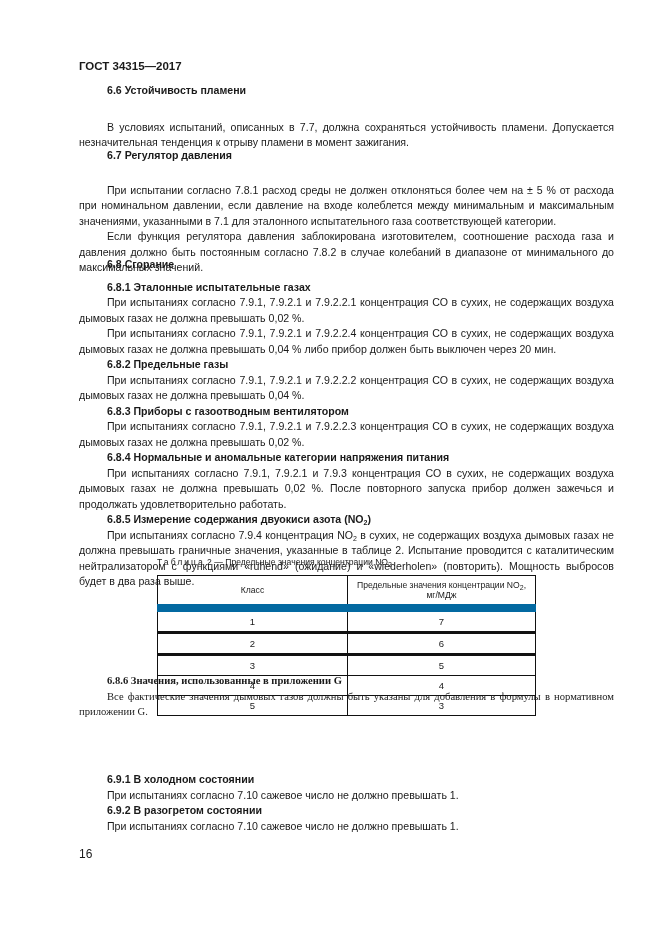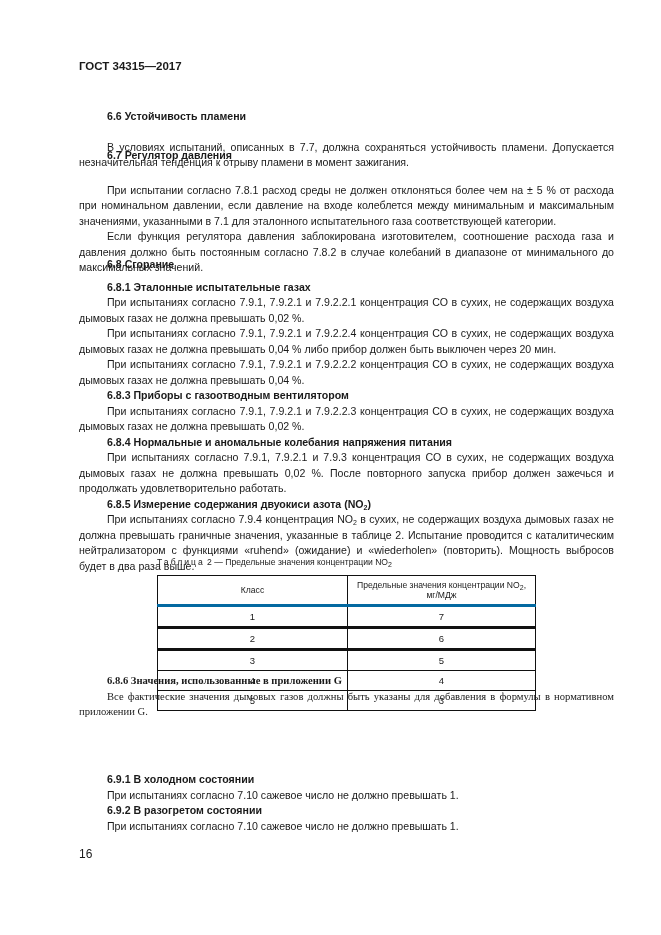--- a/index.html
+++ b/index.html
@@ -11,56 +11,57 @@
   .h { font-weight: bold; text-indent: 28px; }
   .p { text-indent: 28px; }
   .p-last { text-align-last: left; }
   sub { font-size: 7px; vertical-align: -2px; line-height: 0; }
   .caption { position: absolute; left: 157px; top: 557px; font-size: 8.6px; }
   .caption .spaced { letter-spacing: 2px; }
   table.tbl { position: absolute; left: 157px; top: 575px; width: 379px; border-collapse: collapse; font-size: 8.6px; }
   table.tbl td, table.tbl th { border: 1px solid #111; text-align: center; padding: 0; font-weight: normal; }
   table.tbl th { height: 28px; line-height: 10px; }
   table.tbl td { height: 19px; font-size: 9.5px; }
-  table.tbl thead tr th { border-bottom: 3px solid #0369a1; margin-top: 8px; }
+  table.tbl thead tr th { border-bottom: 8px solid #0369a1; margin-top: 8px; }
   table.tbl tbody tr.thick td { border-bottom: 3px solid #111; }
   .col1 { width: 189px; }
   .pagenum { position: absolute; left: 79px; top: 847px; font-size: 12px; }
 </style>
 </head>
 <body>
 
 <div class="page">
 
   <div class="header">ГОСТ 34315—2017</div>
 
-  <div class="blk" style="top:109px;">
+  <div class="blk" style="top:83px;">
     <div class="h">6.6 Устойчивость пламени</div>
-    <div class="p p-last" style="margin-top:15px;">В условиях испытаний, описанных в 7.7, должна сохраняться устойчивость пламени. Допускается незначительная тенденция к отрыву пламени в момент зажигания.</div>
+    <div class="p p-last" style="margin-top:21px;">В условиях испытаний, описанных в 7.7, должна сохраняться устойчивость пламени. Допускается незначительная тенденция к отрыву пламени в момент зажигания.</div>
   </div>
 
   <div class="blk" style="top:148px;">
     <div class="h">6.7 Регулятор давления</div>
     <div class="p p-last" style="margin-top:19px;">При испытании согласно 7.8.1 расход среды не должен отклоняться более чем на ± 5 % от расхода при номинальном давлении, если давление на входе колеблется между минимальным и максимальным значениями, указанными в 7.1 для эталонного испытательного газа соответствующей категории.</div>
     <div class="p p-last">Если функция регулятора давления заблокирована изготовителем, соотношение расхода газа и давления должно быть постоянным согласно 7.8.2 в случае колебаний в диапазоне от минимального до максимальных значений.</div>
   </div>
 
   <div class="blk" style="top:257px;">
     <div class="h">6.8 Сгорание</div>
 
     <div class="h" style="margin-top:7px;">6.8.1 Эталонные испытательные газах</div>
     <div class="p p-last">При испытаниях согласно 7.9.1, 7.9.2.1 и 7.9.2.2.1 концентрация СО в сухих, не содержащих воздуха дымовых газах не должна превышать 0,02 %.</div>
     <div class="p p-last">При испытаниях согласно 7.9.1, 7.9.2.1 и 7.9.2.2.4 концентрация СО в сухих, не содержащих воздуха дымовых газах не должна превышать 0,04 % либо прибор должен быть выключен через 20 мин.</div>
 
+    <div class="h">6.8.2 Предельные газы</div>
     <div class="p p-last">При испытаниях согласно 7.9.1, 7.9.2.1 и 7.9.2.2.2 концентрация СО в сухих, не содержащих воздуха дымовых газах не должна превышать 0,04 %.</div>
 
     <div class="h">6.8.3 Приборы с газоотводным вентилятором</div>
     <div class="p p-last">При испытаниях согласно 7.9.1, 7.9.2.1 и 7.9.2.2.3 концентрация СО в сухих, не содержащих воздуха дымовых газах не должна превышать 0,02 %.</div>
 
-    <div class="h">6.8.4 Нормальные и аномальные колебания напряжения питания</div>
+    <div class="h">6.8.4 Нормальные и аномальные категории напряжения питания</div>
     <div class="p p-last">При испытаниях согласно 7.9.1, 7.9.2.1 и 7.9.3 концентрация СО в сухих, не содержащих воздуха дымовых газах не должна превышать 0,02 %. После повторного запуска прибор должен зажечься и продолжать удовлетворительно работать.</div>
 
     <div class="h">
       <span>6.8.5 Измерение содержания двуокиси азота (NO</span><sub>2</sub><span>)</span>
     </div>
     <div class="p p-last">
       <span>При испытаниях согласно 7.9.4 концентрация NO</span><sub>2</sub><span> в сухих, не содержащих воздуха дымовых газах не должна превышать граничные значения, указанные в таблице 2. Испытание проводится с каталитическим нейтрализатором с функциями «ruhend» (ожидание) и «wiederholen» (повторить). Мощность выбросов будет в два раза выше.</span>
     </div>
   </div>
 

